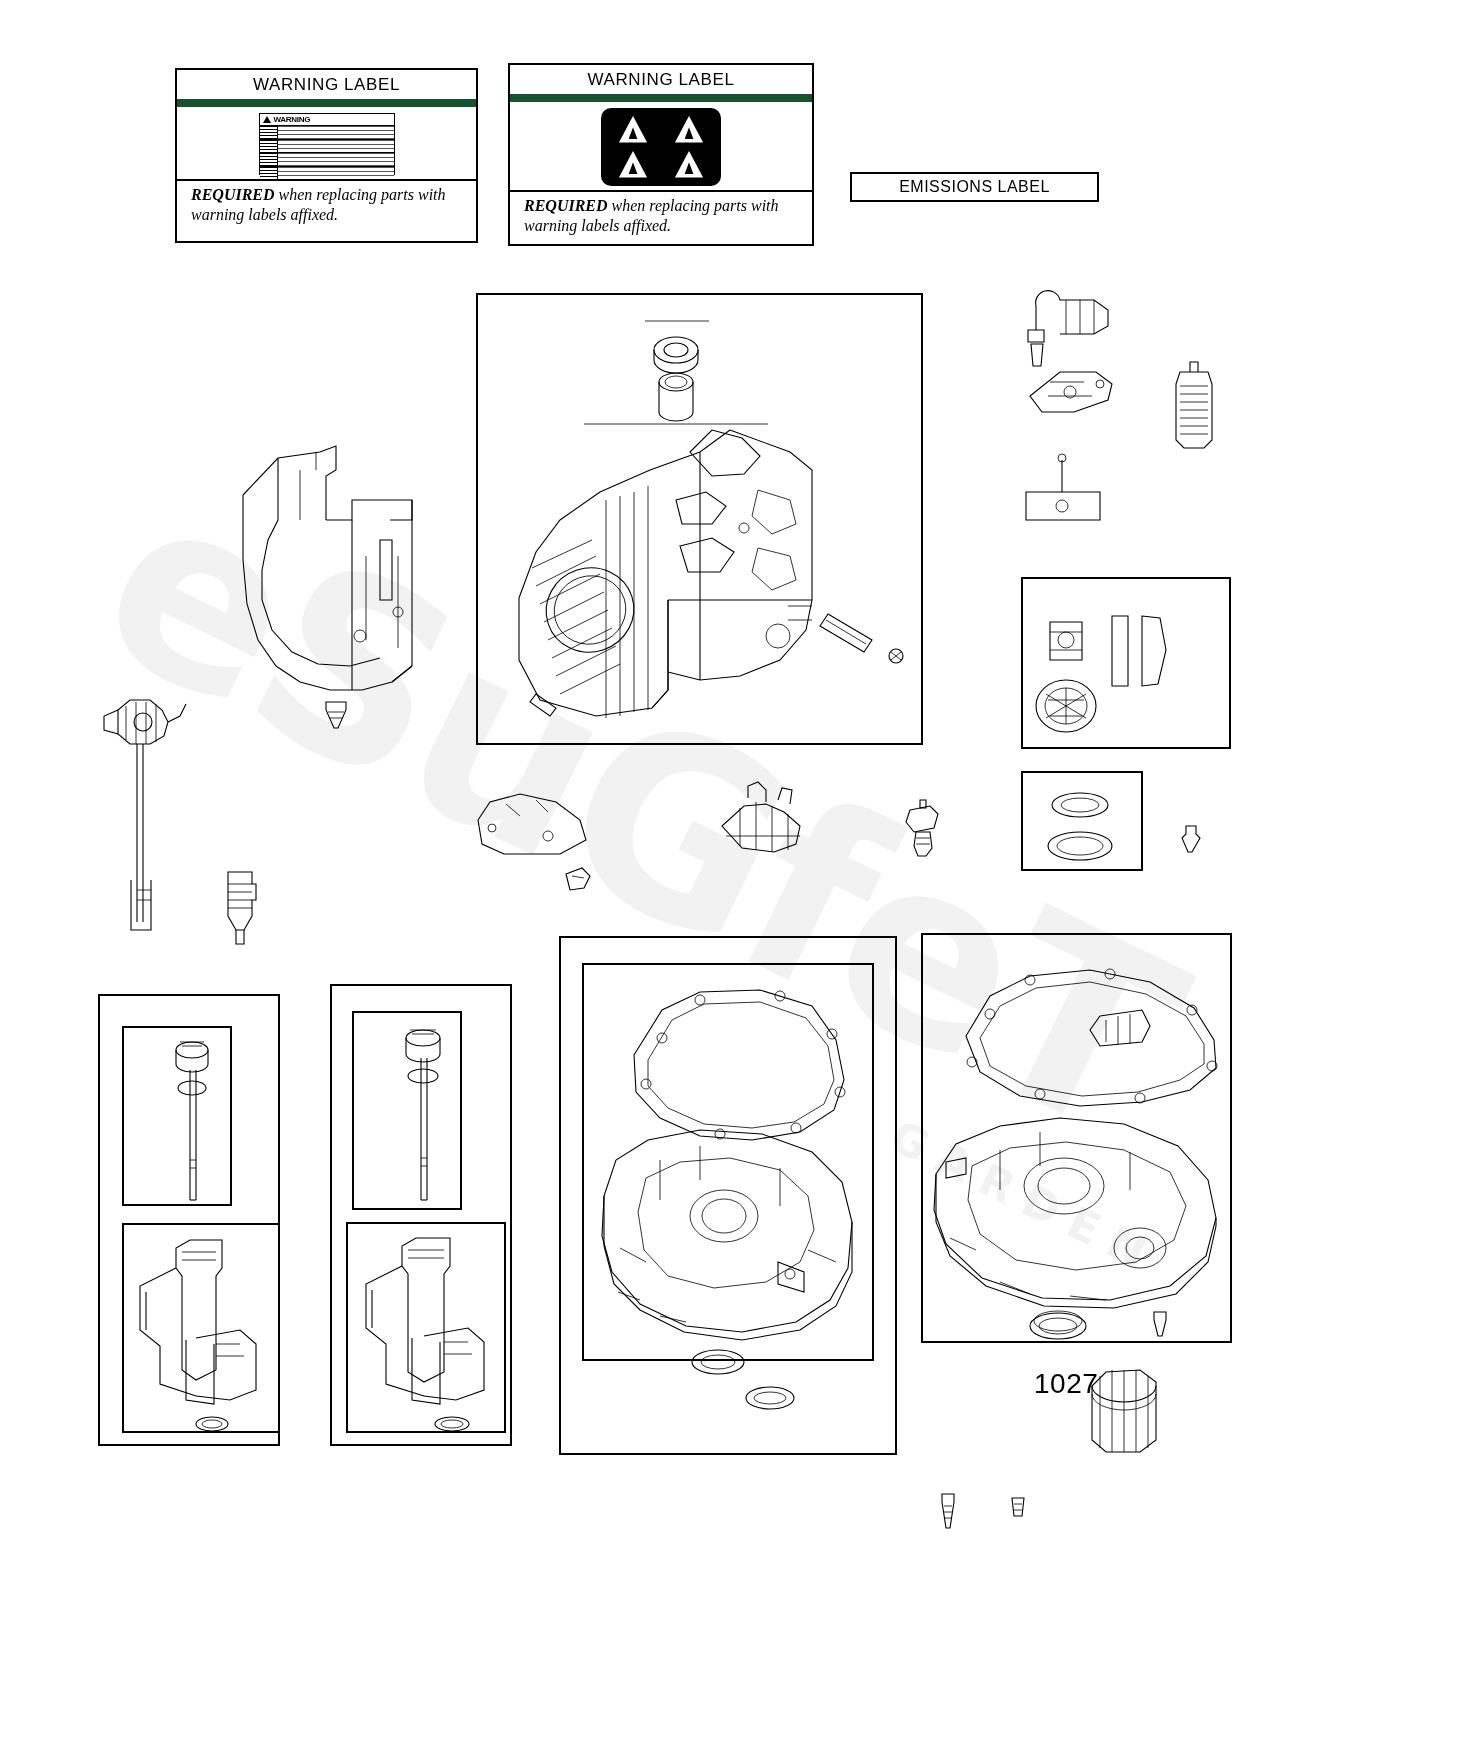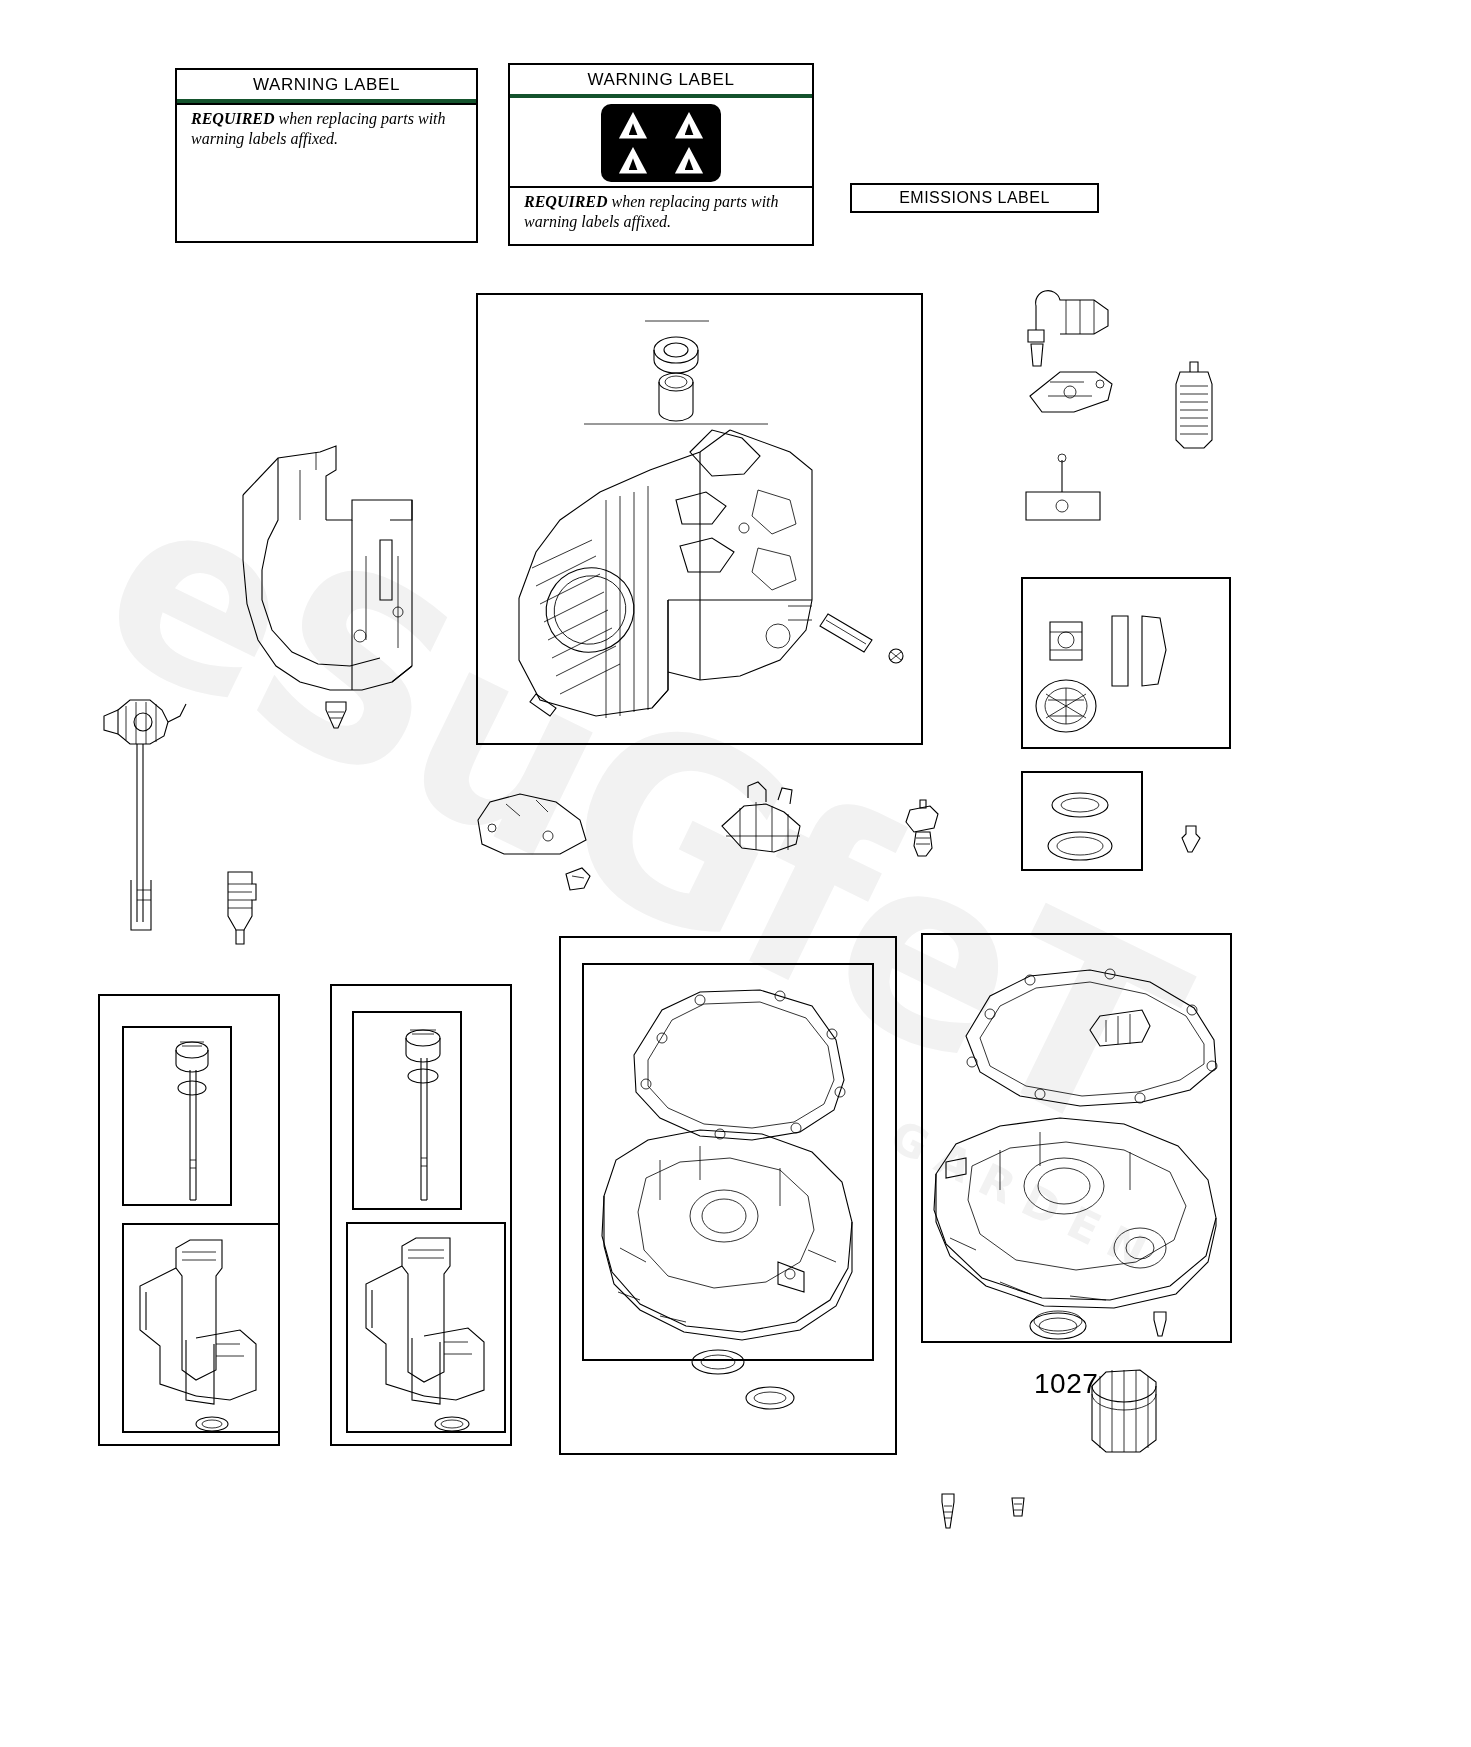--- a/index.html
+++ b/index.html
@@ -61,21 +61,21 @@
     position: absolute;
     border: 2px solid #000;
     background: transparent;
     box-sizing: border-box;
   }
   .label-box .lb-title {
     text-align: center;
     font-size: 17px;
     letter-spacing: 0.6px;
     padding: 5px 0 4px 0;
-    border-bottom: 4px solid #14532d;
+    border-bottom: 8px solid #14532d;
   }
   .label-box .lb-art {
     display: flex;
     align-items: center;
     justify-content: center;
     padding: 6px 0 4px 0;
   }
   .label-box .lb-foot {
     font-family: "Liberation Serif", serif;
     font-style: italic;
@@ -96,21 +96,20 @@
     position: absolute;
     left: 850px; top: 172px;
     width: 249px; height: 30px;
     border: 2px solid #000;
     box-sizing: border-box;
     display: flex;
     align-items: center;
     justify-content: center;
     font-size: 16px;
     letter-spacing: 0.5px;
-    margin-top: 11px;
   }
 
   
   .decal1 {
     width: 136px; height: 62px;
     border: 1px solid #000;
     position: relative;
     background: #fff;
     box-sizing: border-box;
   }
@@ -219,20 +218,43 @@
 </head>
 <body>
 
 <div id="watermark">
   <div class="wm-text" id="wm-main">eSuGfeT</div>
   <div class="wm-text" id="wm-sub">GARDEN</div>
 </div>
 
 <div class="label-box" id="warning-label-1">
   <div class="lb-title">WARNING LABEL</div>
+  <div class="lb-art">
+    <div class="decal1">
+      <div class="d1-head">WARNING</div>
+      <div class="d1-rows">
+        <div class="d1-row">
+            <div class="d1-ico"></div>
+            <div class="d1-txt"></div>
+          </div>
+        <div class="d1-row">
+            <div class="d1-ico"></div>
+            <div class="d1-txt"></div>
+          </div>
+        <div class="d1-row">
+            <div class="d1-ico"></div>
+            <div class="d1-txt"></div>
+          </div>
+        <div class="d1-row">
+            <div class="d1-ico"></div>
+            <div class="d1-txt"></div>
+          </div>
+      </div>
+    </div>
+  </div>
   <div class="lb-foot"><b>REQUIRED</b><span> when replacing parts with warning labels affixed.</span></div>
 </div>
 
 <div class="label-box" id="warning-label-2">
   <div class="lb-title">WARNING LABEL</div>
   <div class="lb-art">
     <div class="decal2">
       <div class="pic"></div>
       <div class="pic"></div>
       <div class="pic"></div>

